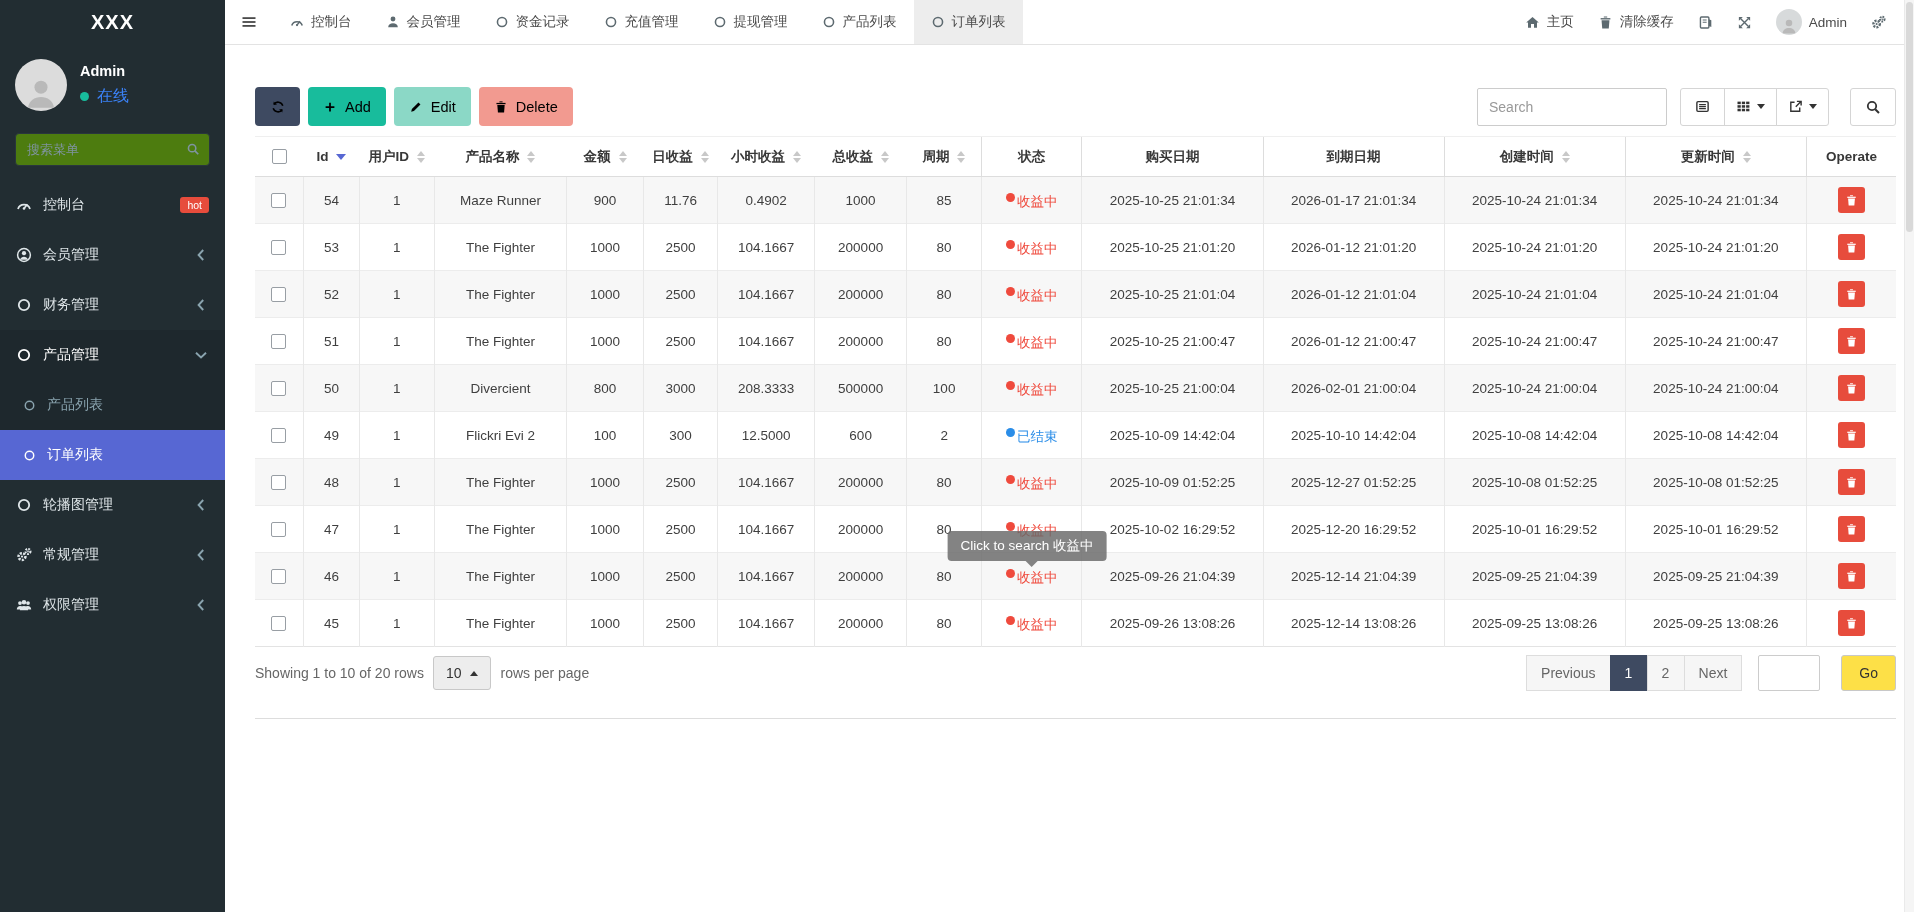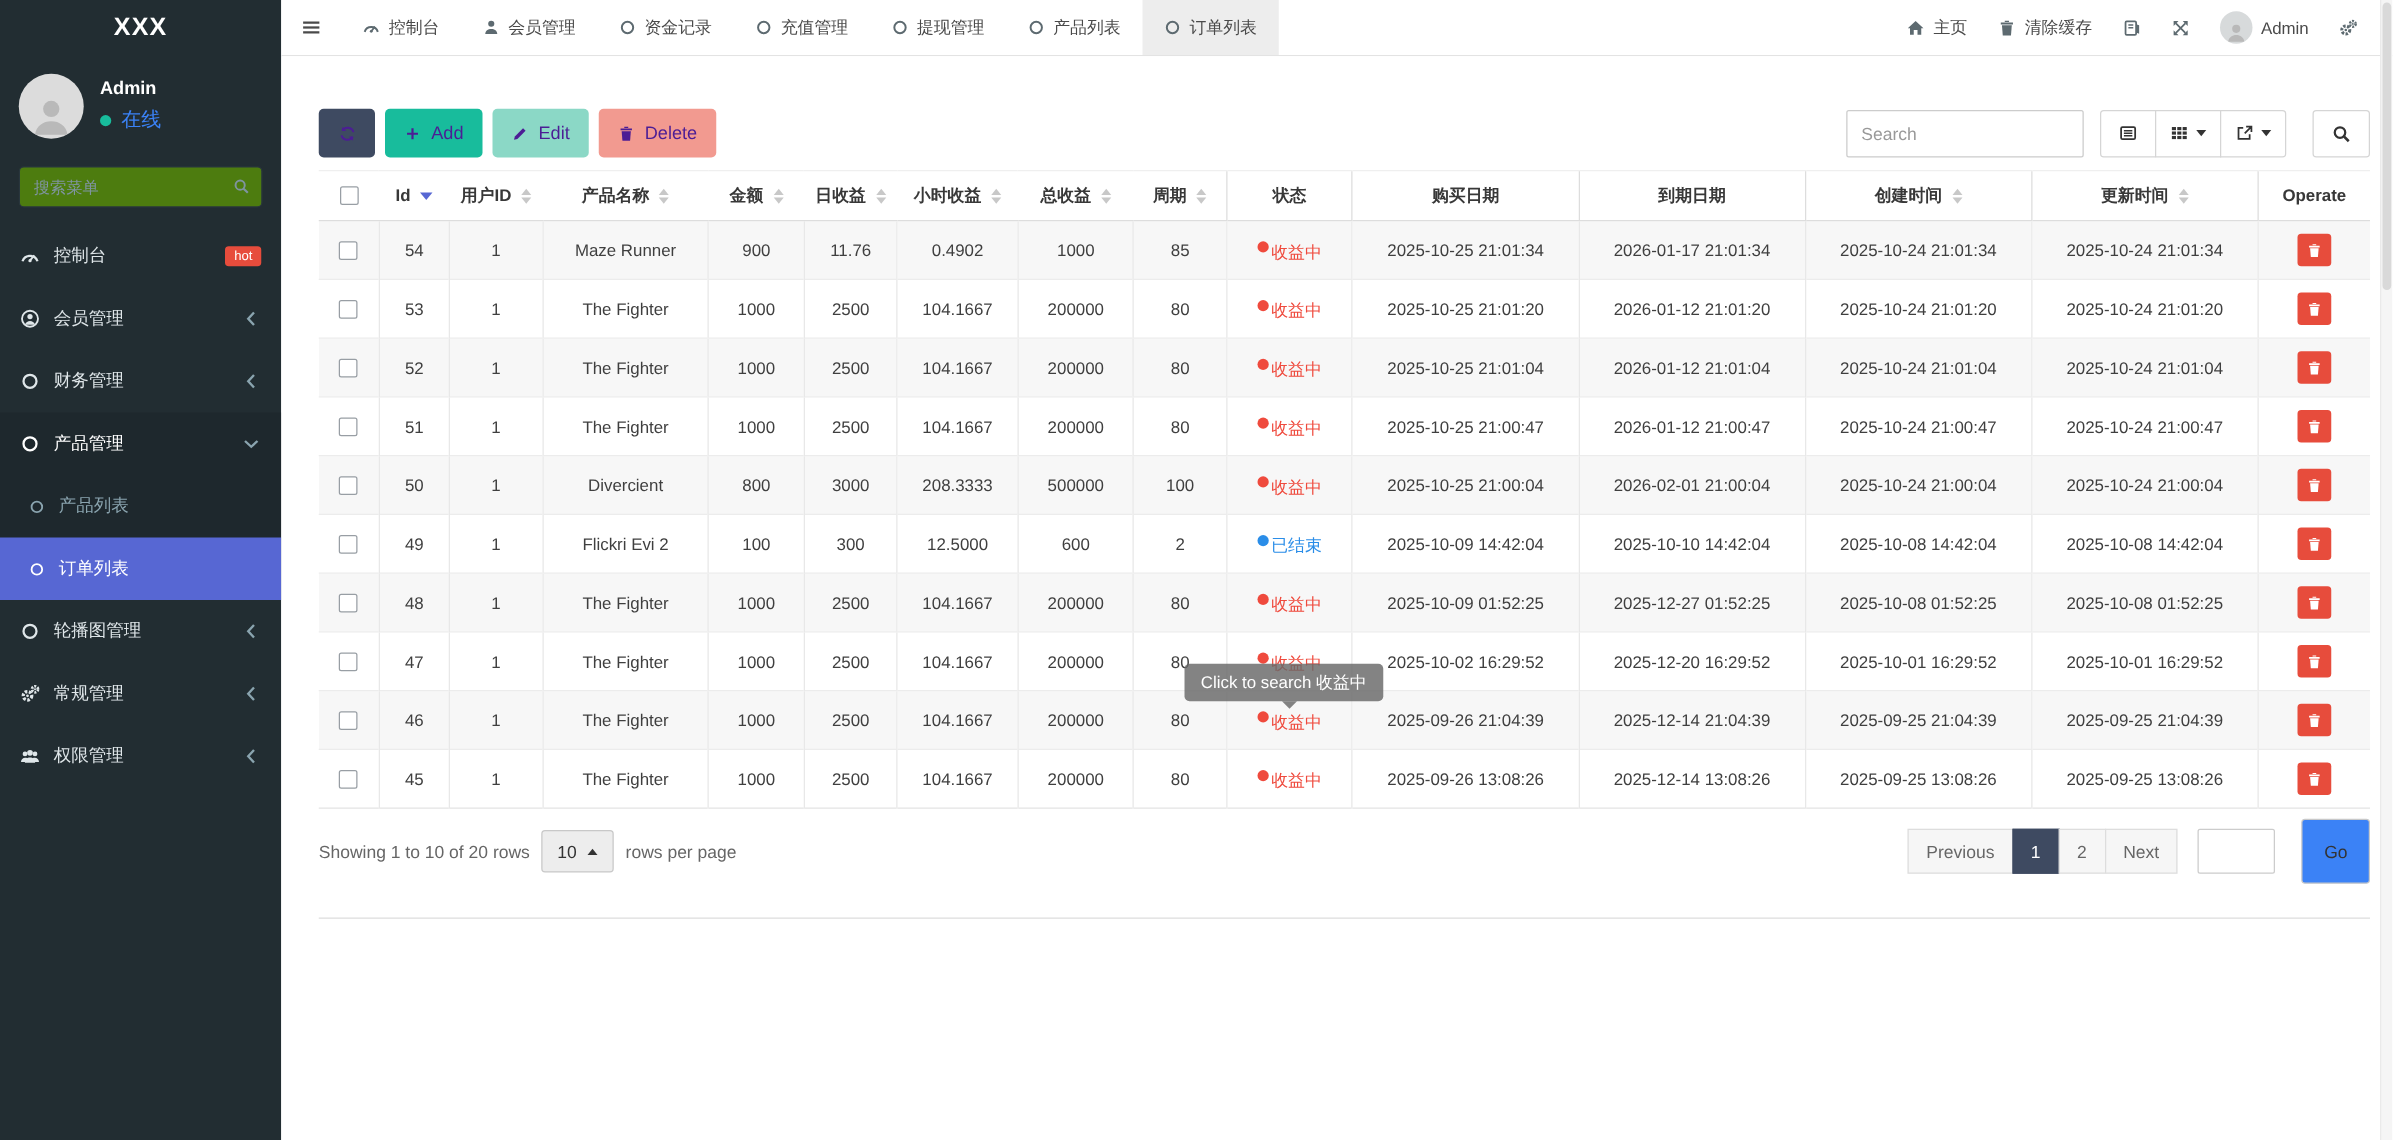--- a/index.html
+++ b/index.html
@@ -44,21 +44,21 @@
   .nav-right{margin-left:auto;display:flex;align-items:center;padding-right:16px}
   .nav-item{display:flex;align-items:center;gap:7px;padding:0 12px;font-size:13.5px;color:#4a4a4a;height:100%;cursor:pointer}
   .nav-item .ic{width:15px;height:15px;color:#5d6a70}
   .nav-avatar{width:26px;height:26px;border-radius:50%;background:#d7dadb;overflow:hidden;display:flex;align-items:flex-end;justify-content:center}
   .nav-avatar svg{width:18px;height:18px;color:#b9b9b9}
 
   
   .content{flex:1;padding:42px 18px 0 30px;background:#fff}
   .toolbar{display:flex;align-items:center;margin-bottom:10px}
   .toolbar-left{display:flex;gap:8px}
-  .btn{height:39px;border:none;border-radius:4px;color:#4c1d95;font-size:14.5px;display:inline-flex;align-items:center;gap:8px;padding:0 15px;cursor:pointer;font-family:inherit}
+  .btn{height:39px;border:none;border-radius:4px;color:#000000;font-size:14.5px;display:inline-flex;align-items:center;gap:8px;padding:0 15px;cursor:pointer;font-family:inherit}
   .btn .ic{width:14px;height:14px}
   .btn-refresh{background:#3e4a61;width:45px;justify-content:center;padding:0}
   .btn-add{background:#18bc9c}
   .btn-edit{background:#8bd8c6}
   .btn-del{background:#f29a90}
   .toolbar-right{margin-left:auto;display:flex;align-items:center}
   .search-input{width:190px;height:38px;border:1px solid #ccc;border-radius:2px;padding:0 11px;font-size:14px;color:#555;outline:none;font-family:inherit}
   .search-input::placeholder{color:#999}
   .btn-group{display:flex;margin-left:13px}
   .tbtn{height:38px;min-width:45px;background:#fff;border:1px solid #d5d5d5;display:inline-flex;align-items:center;justify-content:center;gap:6px;color:#333;cursor:pointer;padding:0 11px}
@@ -103,21 +103,21 @@
 
   
   .tfooter{display:flex;align-items:center;margin-top:8px;font-size:14px;color:#666}
   .page-size-btn{margin:0 9px;background:#ededed;border:1px solid #c8c8c8;border-radius:3px;height:34px;padding:0 12px;display:inline-flex;align-items:center;gap:9px;font-size:14px;color:#333;cursor:pointer;font-family:inherit}
   .caret-u{width:0;height:0;border:4px solid transparent;border-bottom:5px solid #333;margin-bottom:4px}
   .pagination{margin-left:auto;display:flex;list-style:none}
   .page-btn{min-width:38px;height:36px;padding:0 14px;background:#f6f6f6;border:1px solid #ddd;display:inline-flex;align-items:center;justify-content:center;font-size:14px;color:#666;cursor:pointer}
   .page-btn+.page-btn{margin-left:-1px}
   .page-btn.active{background:#3e4a61;border-color:#3e4a61;color:#fff}
   .page-input{width:62px;height:36px;border:1px solid #ccc;border-radius:2px;margin-left:16px;outline:none;padding:0 8px;font-family:inherit}
-  .go-btn{margin-left:21px;height:52px;padding:0 17px;background:#3b82f6;border:1px solid #c8c8c8;border-radius:3px;font-size:14px;color:#333;cursor:pointer;font-family:inherit}
+  .go-btn{margin-left:21px;height:36px;padding:0 17px;background:#fde047;border:1px solid #c8c8c8;border-radius:3px;font-size:14px;color:#333;cursor:pointer;font-family:inherit}
   .panel-end{margin-top:27px;border-top:1px solid #ddd;height:0}
 
   
   .scrollbar{position:absolute;right:0;top:0;bottom:0;width:10px;background:#f5f5f5;border-left:1px solid #eaeaea;z-index:9}
   .scrollbar .thumb{position:absolute;top:2px;left:1px;right:1px;height:230px;background:#d9d9d9;border-radius:4px}
   .ic svg{width:100%;height:100%;display:block}
 </style>
 </head>
 <body>
 

